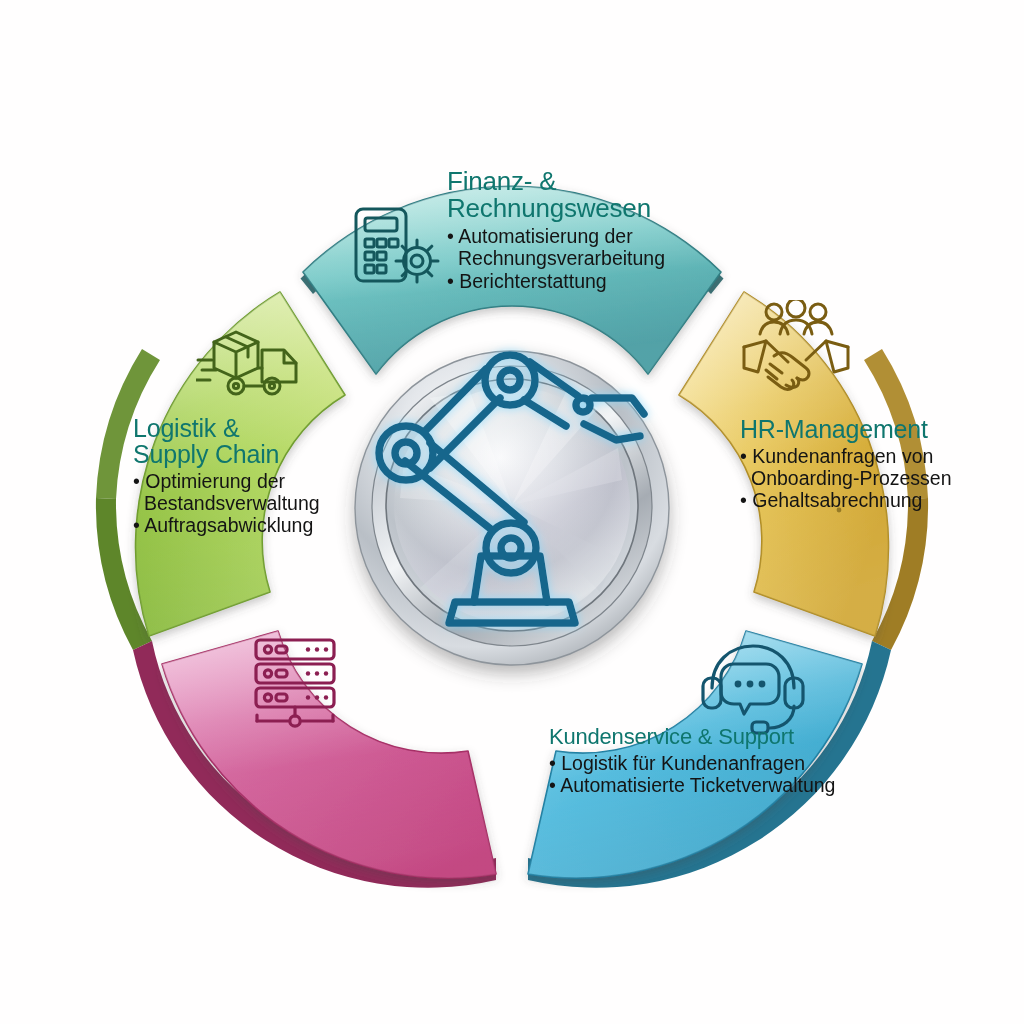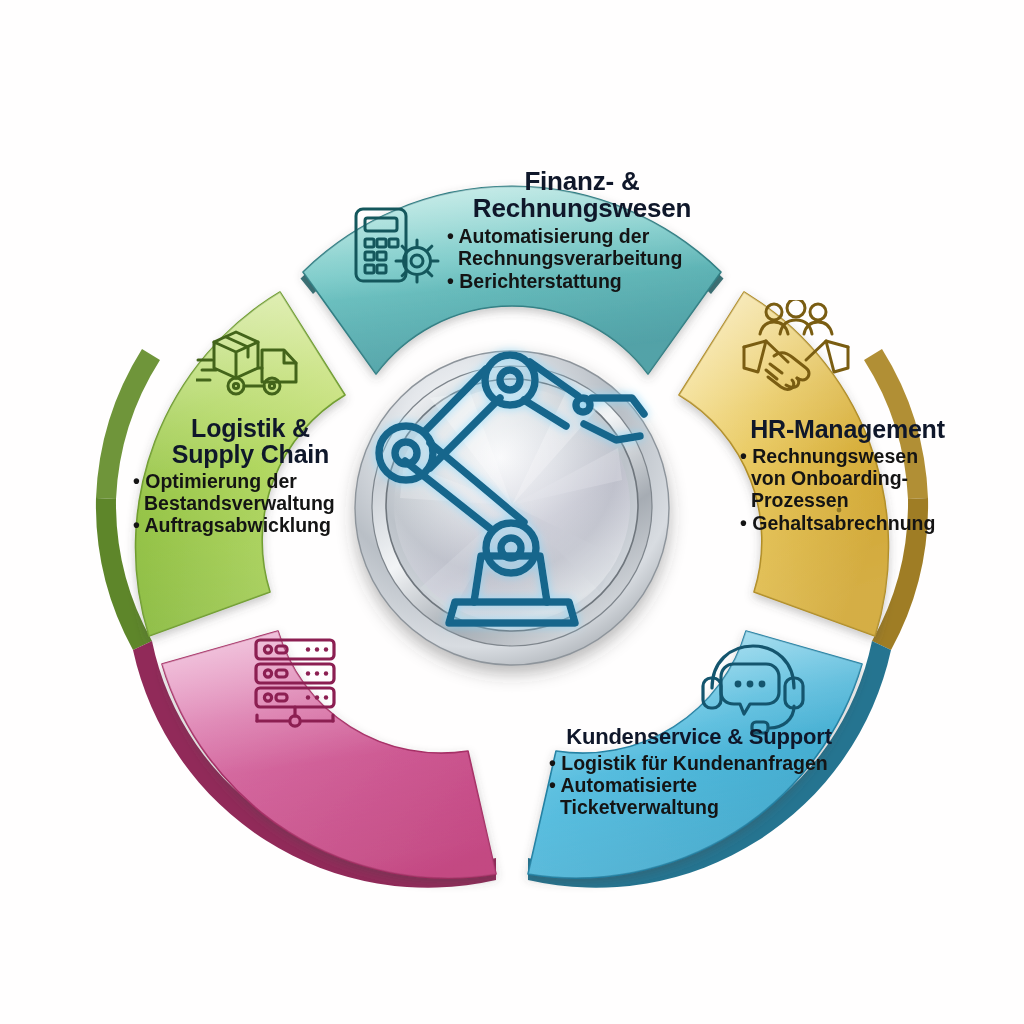--- a/index.html
+++ b/index.html
@@ -2,23 +2,23 @@
 <html><head>
 <meta charset="utf-8">
 <style>
   html,body{margin:0;padding:0;background:#ffffff;}
   body{width:1024px;height:1024px;overflow:hidden;
        font-family:"Liberation Sans","DejaVu Sans",sans-serif;}
   #stage{position:relative;width:1024px;height:1024px;background:#fffefe;}
   svg#wheel{position:absolute;left:0;top:0;width:1024px;height:1024px;}
 
   .lbl{position:absolute;pointer-events:none;}
-  .lbl .title{font-weight:bold;color:#0f172a;line-height:1.04;
-              letter-spacing:-0.2px;text-align:center;}
-  .lbl ul{list-style:none;margin:3px 0 0 0;padding:0;color:#141414;font-weight:bold;}
+  .lbl .title{font-weight:normal;color:#0f766e;line-height:1.04;
+              letter-spacing:-0.2px;}
+  .lbl ul{list-style:none;margin:3px 0 0 0;padding:0;color:#141414;}
   .lbl li{line-height:1.14;margin:0;text-indent:-11px;padding-left:11px;}
   .lbl li:before{content:"\2022  ";}
 
   
   #lbl-finance{left:447px;top:168px;width:270px;}
   #lbl-finance .title{font-size:26px;}
   #lbl-finance li{font-size:19.5px;}
 
   #lbl-hr{left:716px;top:416px;width:215px;margin-left:24px;}
   #lbl-hr .title{font-size:25px;}
@@ -356,21 +356,21 @@
     </div>
     <ul>
       <li>Automatisierung der Rechnungsverarbeitung</li>
       <li>Berichterstattung</li>
     </ul>
   </div>
 
   <div class="lbl" id="lbl-hr">
     <div class="title">HR-Management</div>
     <ul>
-      <li>Rechnungswesen von Onboarding-Prozessen</li>
+      <li>Kundenanfragen von Onboarding-Prozessen</li>
       <li>Gehaltsabrechnung</li>
     </ul>
   </div>
 
   <div class="lbl" id="lbl-support">
     <div class="title">Kundenservice &amp; Support</div>
     <ul>
       <li>Logistik für Kundenanfragen</li>
       <li>Automatisierte Ticketverwaltung</li>
     </ul>

